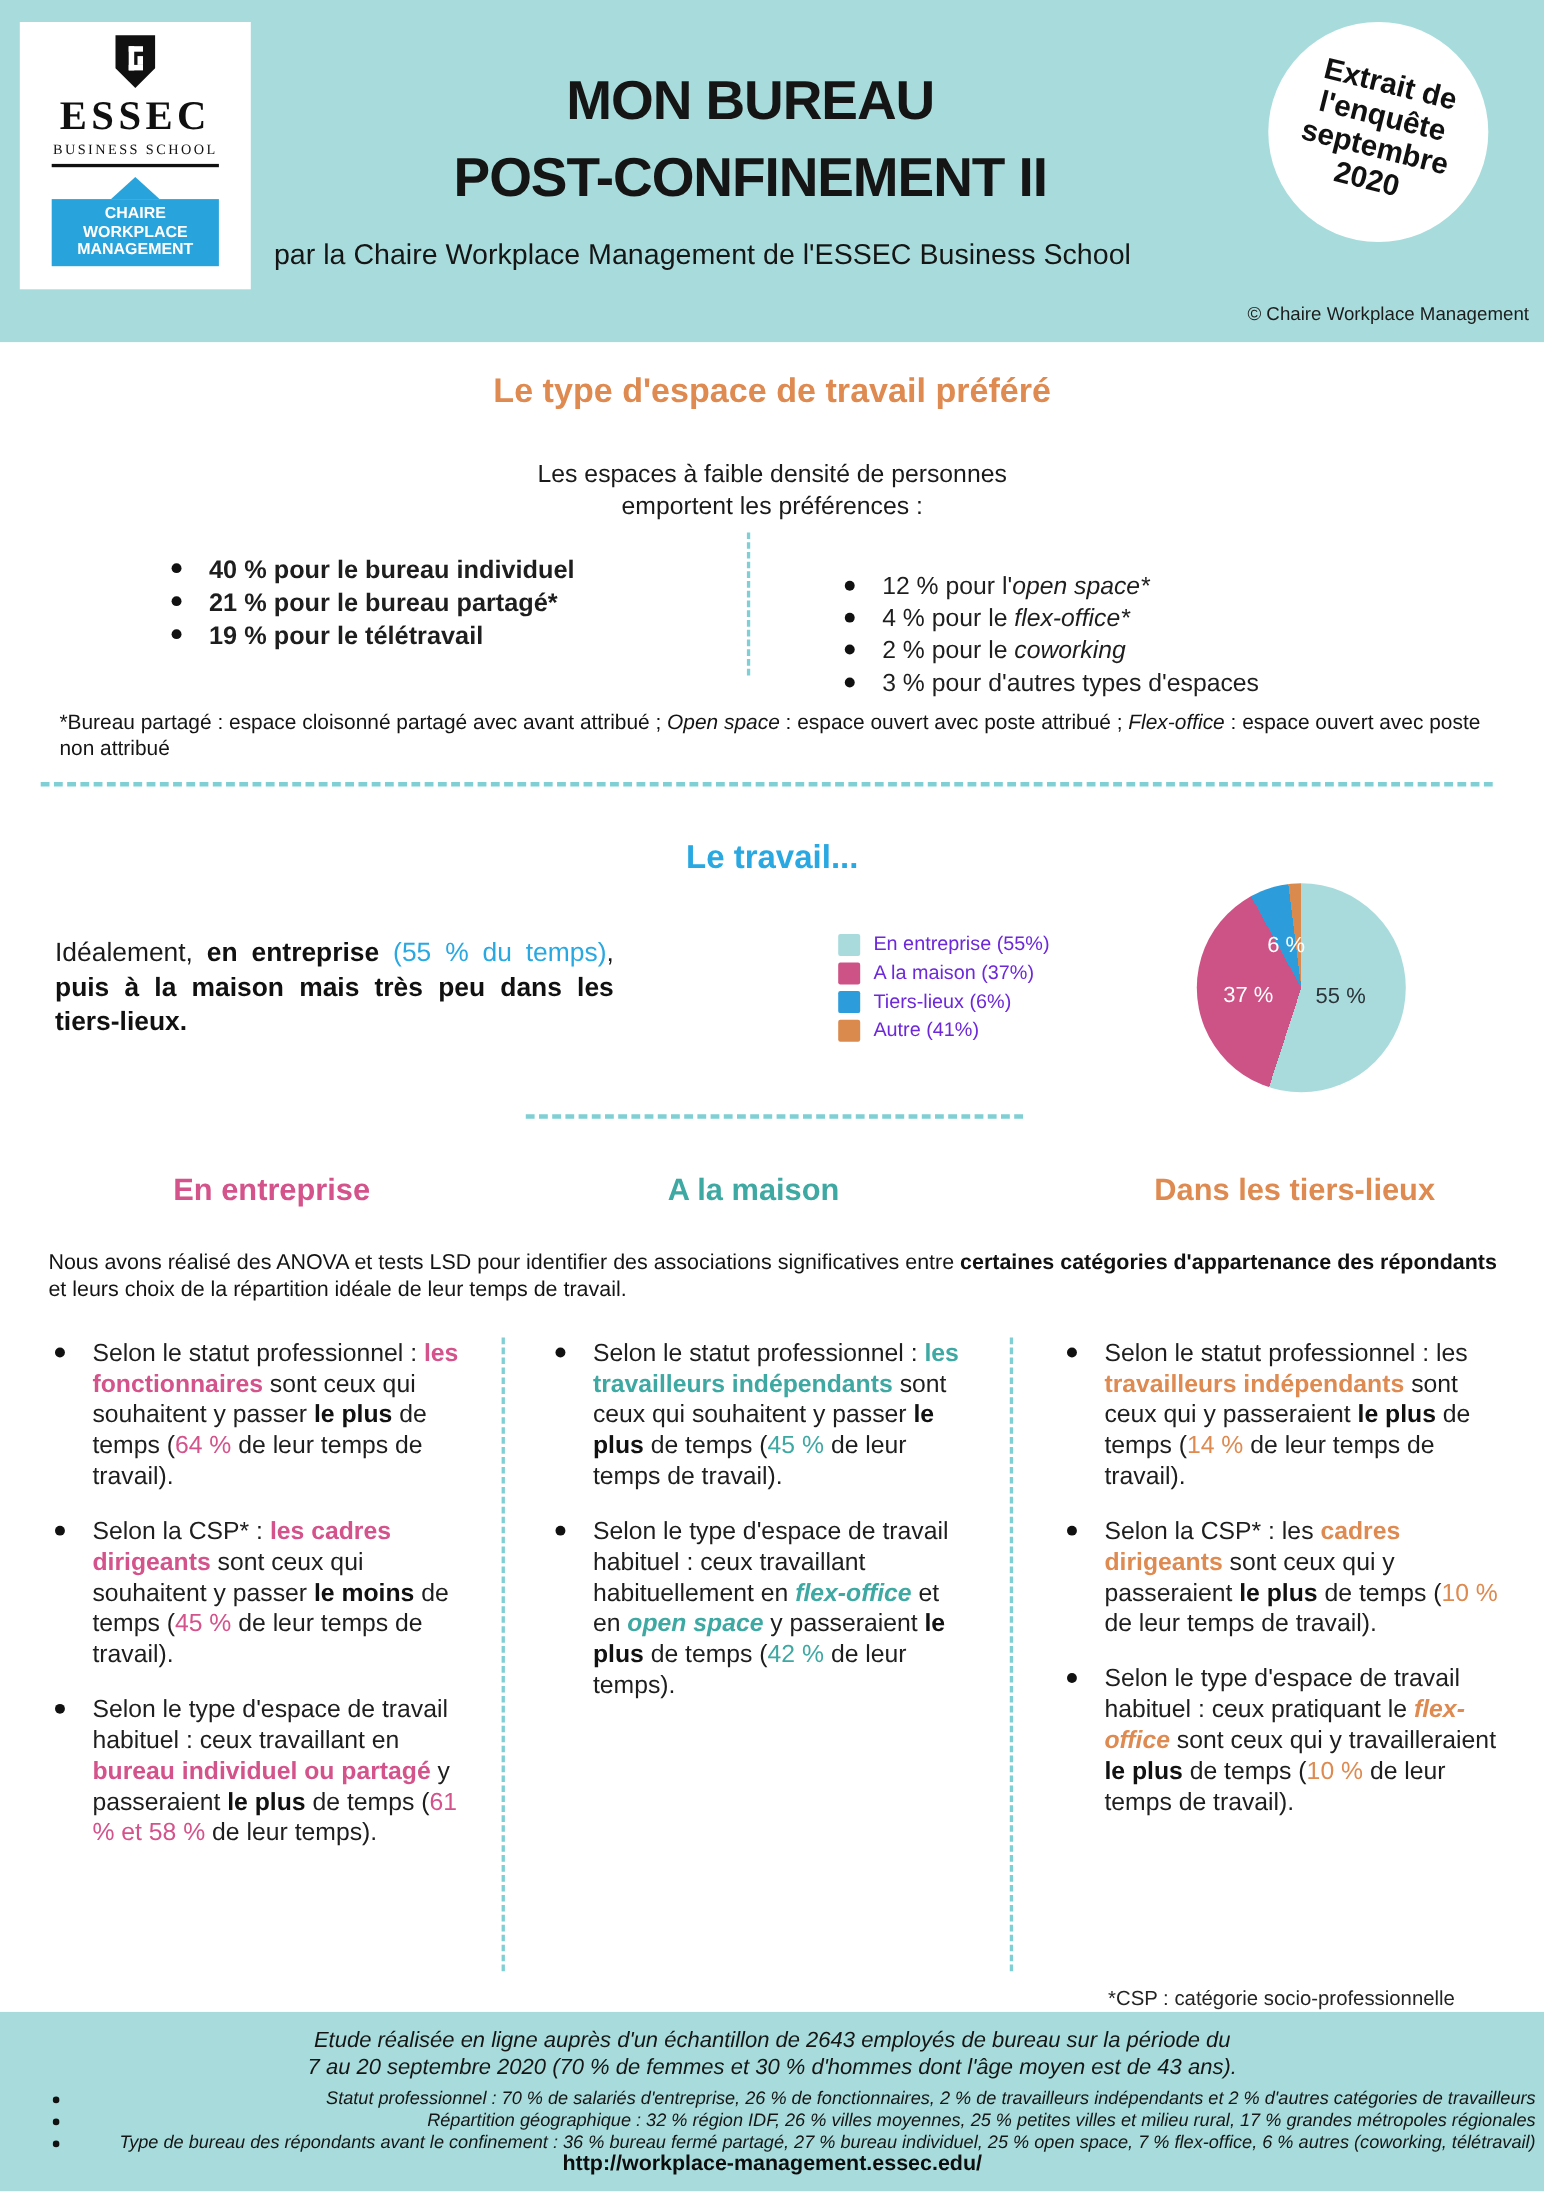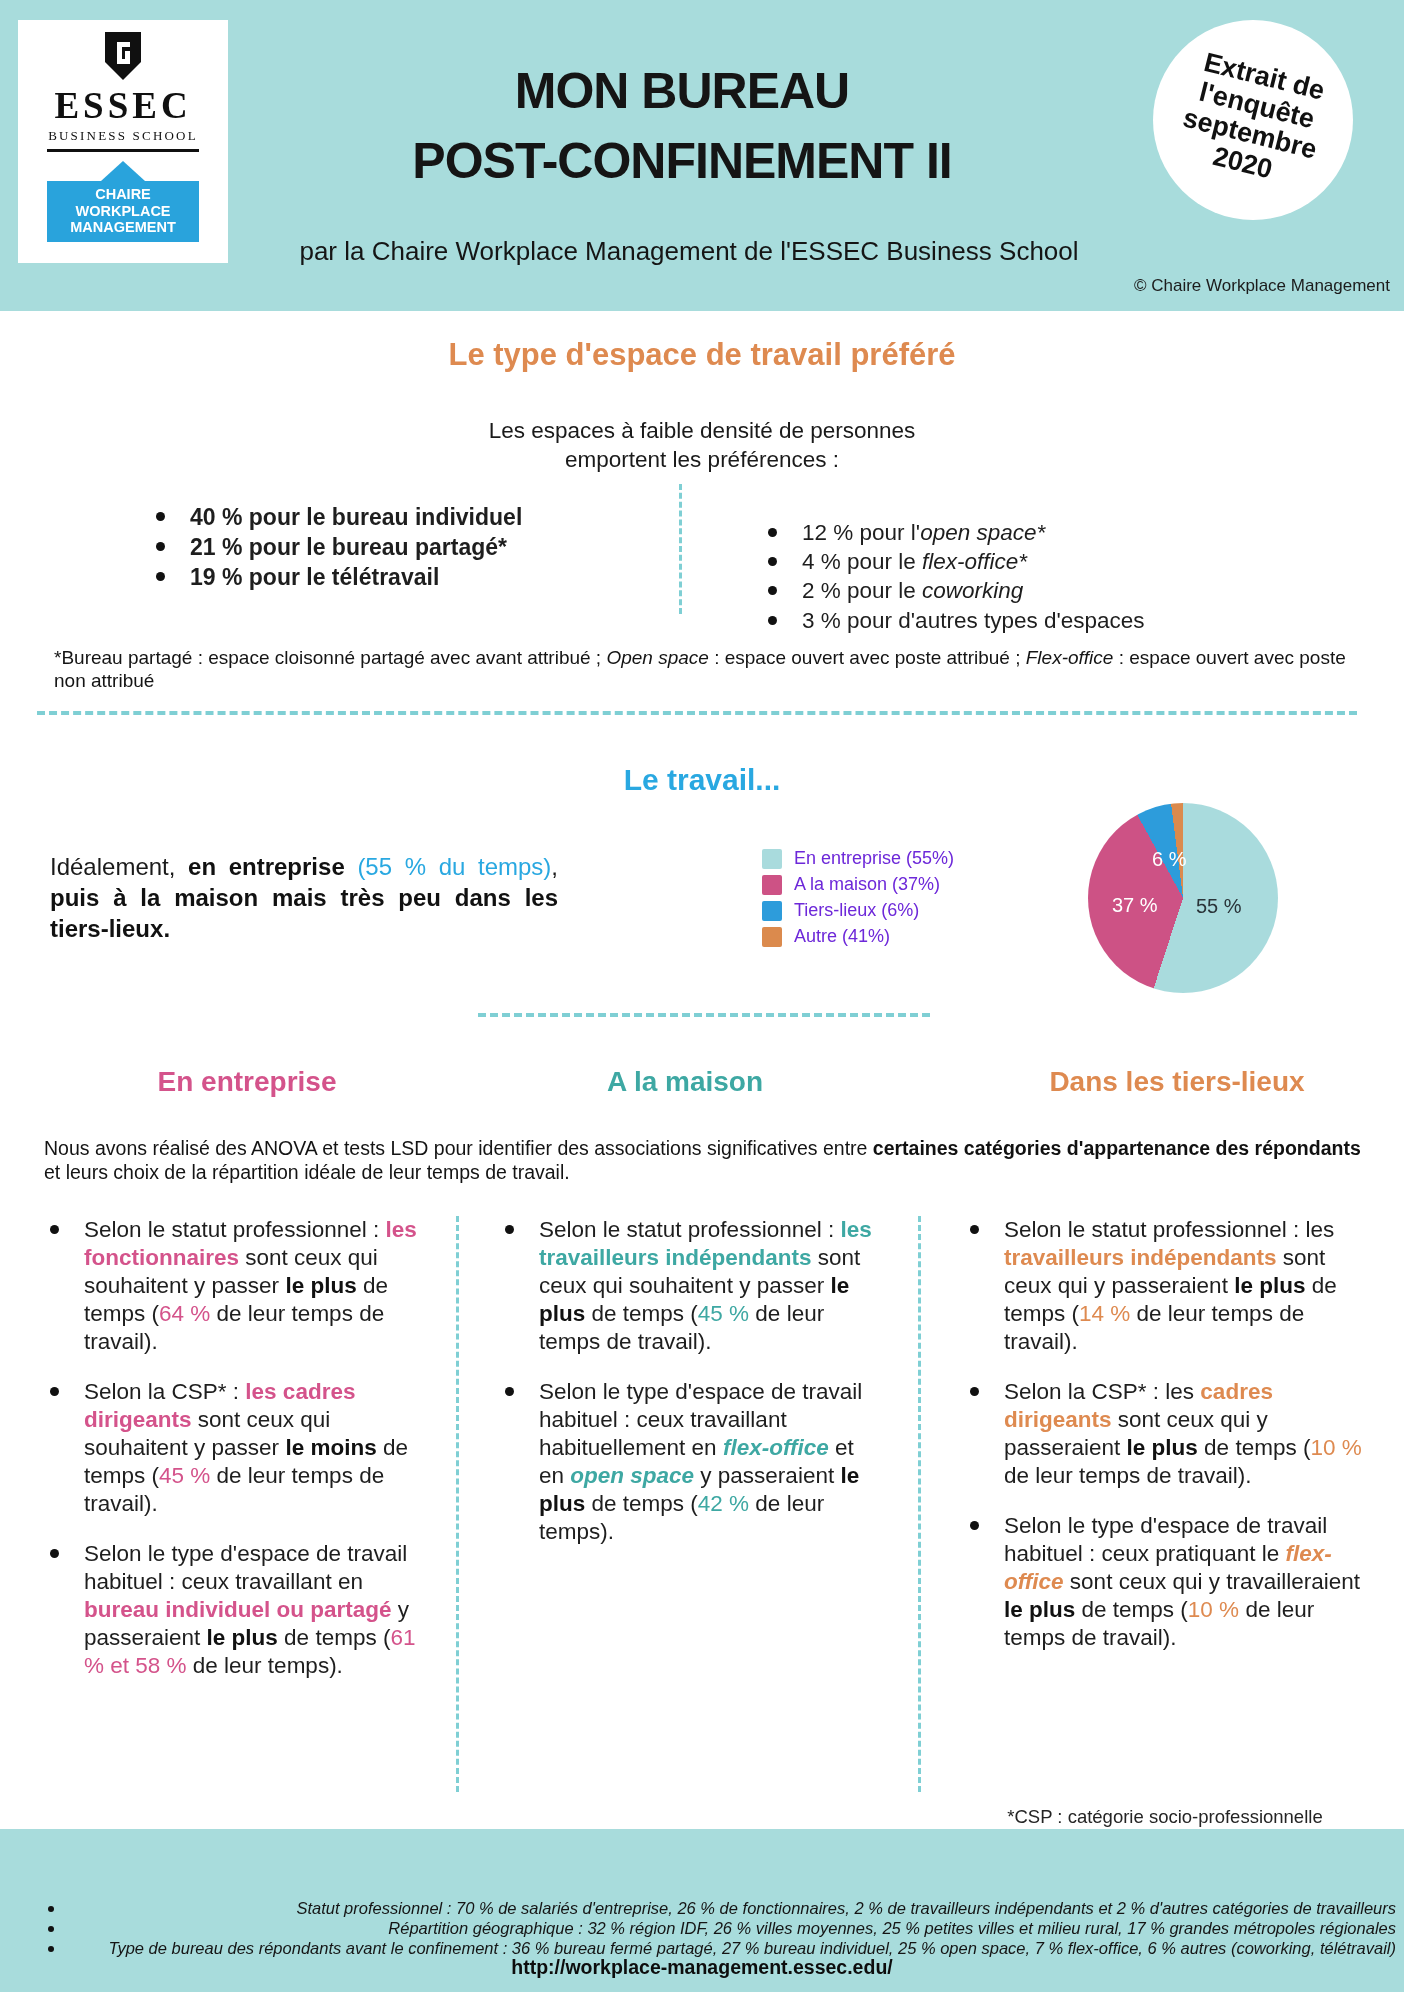--- a/index.html
+++ b/index.html
@@ -12,21 +12,21 @@
   .logo-card{left:18px;top:20px;width:210px;height:243px;background:#fff;
              display:flex;flex-direction:column;align-items:center;padding-top:10px;box-sizing:border-box;}
   .logo-essec{font-family:"Liberation Serif",serif;font-weight:bold;font-size:37px;letter-spacing:4px;color:#101010;margin-top:2px;}
   .logo-sub{font-family:"Liberation Serif",serif;font-size:13px;letter-spacing:2.2px;color:#101010;margin-top:1px;}
   .logo-rule{width:152px;height:3px;background:#101010;margin-top:5px;}
   .logo-tri{width:0;height:0;border-left:22px solid transparent;border-right:22px solid transparent;margin-top:9px;}
   .logo-chaire{width:152px;text-align:center;color:#fff;font-weight:bold;font-size:14.5px;line-height:1.15;
                padding:5px 0 6px 0;}
   .title-block{left:322px;top:56px;width:720px;text-align:center;}
   .title-line{font-size:50px;line-height:70px;font-weight:bold;letter-spacing:-1px;color:#151515;}
-  .subtitle{left:249px;top:216px;width:880px;text-align:center;font-size:26px;color:#151515;margin-top:20px;}
+  .subtitle{left:249px;top:216px;width:880px;text-align:left;font-size:26px;color:#151515;}
   .badge{left:1153px;top:20px;width:200px;height:200px;background:#fff;border-radius:50%;
          display:flex;align-items:center;justify-content:center;}
   .badge-text{transform:rotate(14deg);font-weight:bold;font-size:27px;line-height:1.1;text-align:center;color:#111;}
   .copyright{right:14px;top:276px;font-size:17px;color:#1c1c1c;}
 
   
   .sec1-title{left:0;right:0;top:337px;text-align:center;font-size:31px;font-weight:bold;}
   .sec1-intro{left:0;right:0;top:416px;text-align:center;font-size:22.5px;line-height:29px;color:#1a1a1a;}
   ul.plain{list-style:none;margin:0;padding:0;}
   .bullet-li{position:relative;padding-left:44px;}
@@ -216,20 +216,24 @@
 
   <ul class="abs plain col-list col-3">
     <li class="bullet-li"><span>Selon le statut professionnel : les </span><span class="seg-orange">travailleurs indépendants</span><span> sont ceux qui y passeraient </span><span class="seg-b">le plus</span><span> de temps (</span><span class="seg-orangev">14 %</span><span> de leur temps de travail).</span></li>
     <li class="bullet-li"><span>Selon la CSP* : les </span><span class="seg-orange">cadres dirigeants</span><span> sont ceux qui y passeraient </span><span class="seg-b">le plus</span><span> de temps (</span><span class="seg-orangev">10 %</span><span> de leur temps de travail).</span></li>
     <li class="bullet-li"><span>Selon le type d'espace de travail habituel : ceux pratiquant le </span><span class="seg-orangei">flex-office</span><span> sont ceux qui y travailleraient </span><span class="seg-b">le plus</span><span> de temps (</span><span class="seg-orangev">10 %</span><span> de leur temps de travail).</span></li>
   </ul>
 
   <div class="abs csp-note">*CSP : catégorie socio-professionnelle</div>
 
   <div class="abs band-bottom" style="background: rgb(168, 220, 220);"></div>
+  <div class="abs footer-center">
+    <div>Etude réalisée en ligne auprès d'un échantillon de 2643 employés de bureau sur la période du</div>
+    <div>7 au 20 septembre 2020 (70 % de femmes et 30 % d'hommes dont l'âge moyen est de 43 ans).</div>
+  </div>
   <ul class="abs plain footer-bullets">
     <li>Statut professionnel : 70 % de salariés d'entreprise, 26 % de fonctionnaires, 2 % de travailleurs indépendants et 2 % d'autres catégories de travailleurs</li>
     <li>Répartition géographique : 32 % région IDF, 26 % villes moyennes, 25 % petites villes et milieu rural, 17 % grandes métropoles régionales</li>
     <li>Type de bureau des répondants avant le confinement : 36 % bureau fermé partagé, 27 % bureau individuel, 25 % open space, 7 % flex-office, 6 % autres (coworking, télétravail)</li>
   </ul>
   <div class="abs footer-url">http://workplace-management.essec.edu/</div>
 
 </div>
 
 </body></html>

